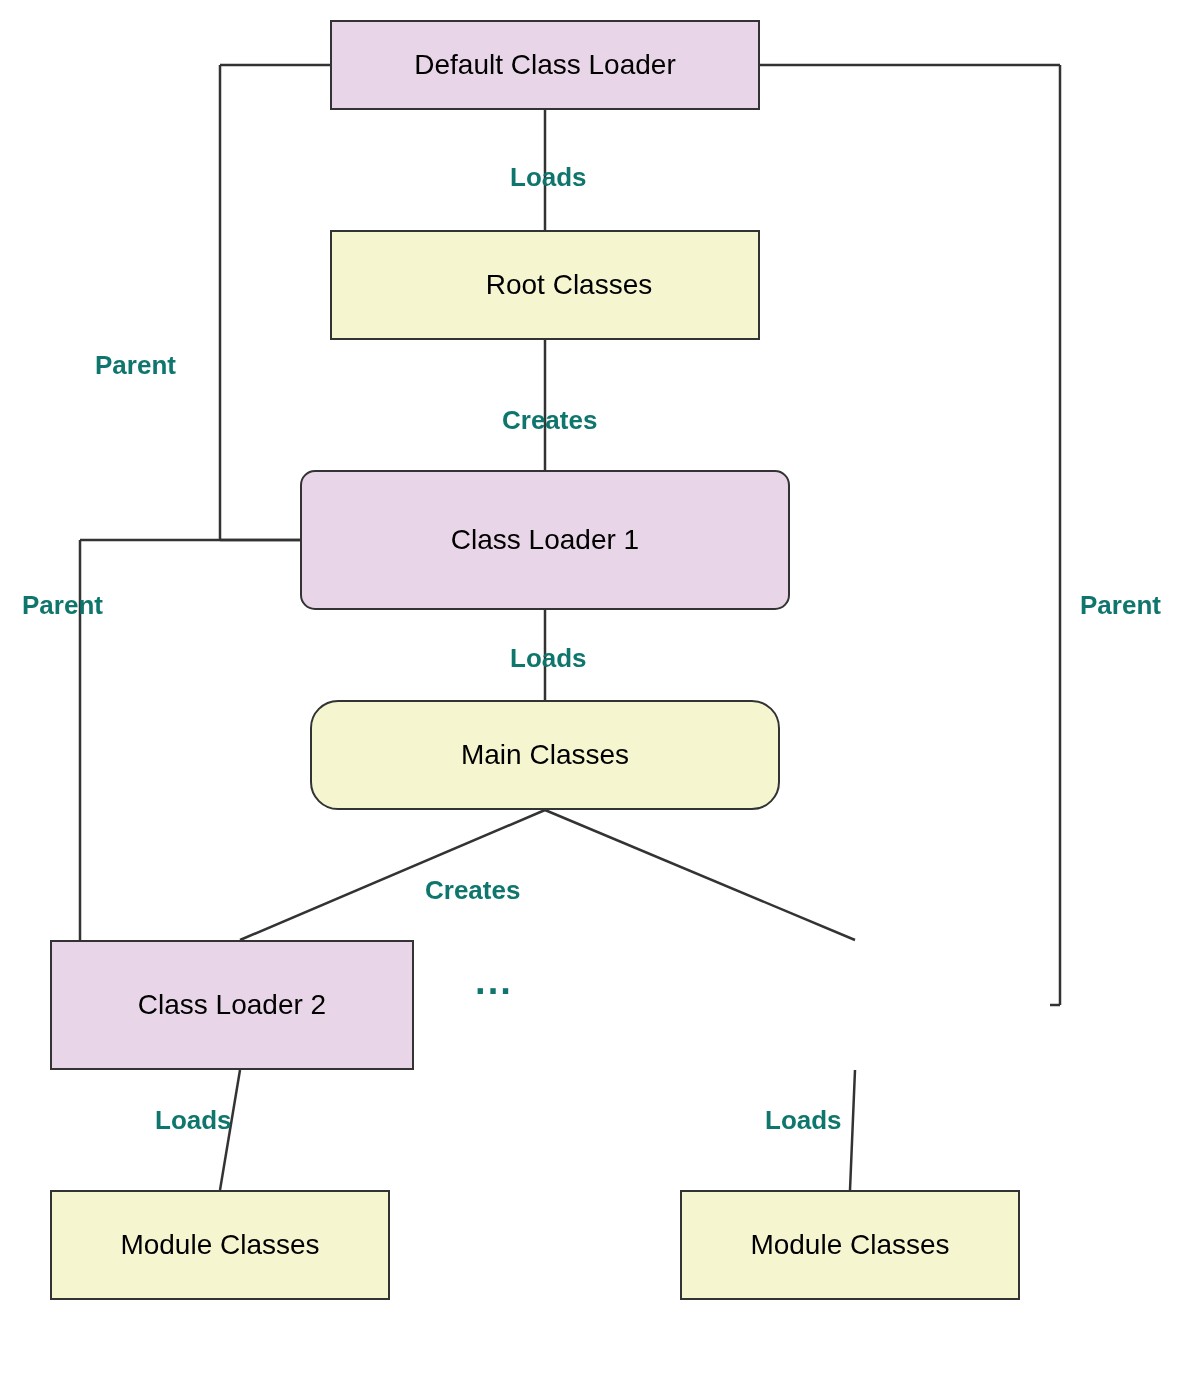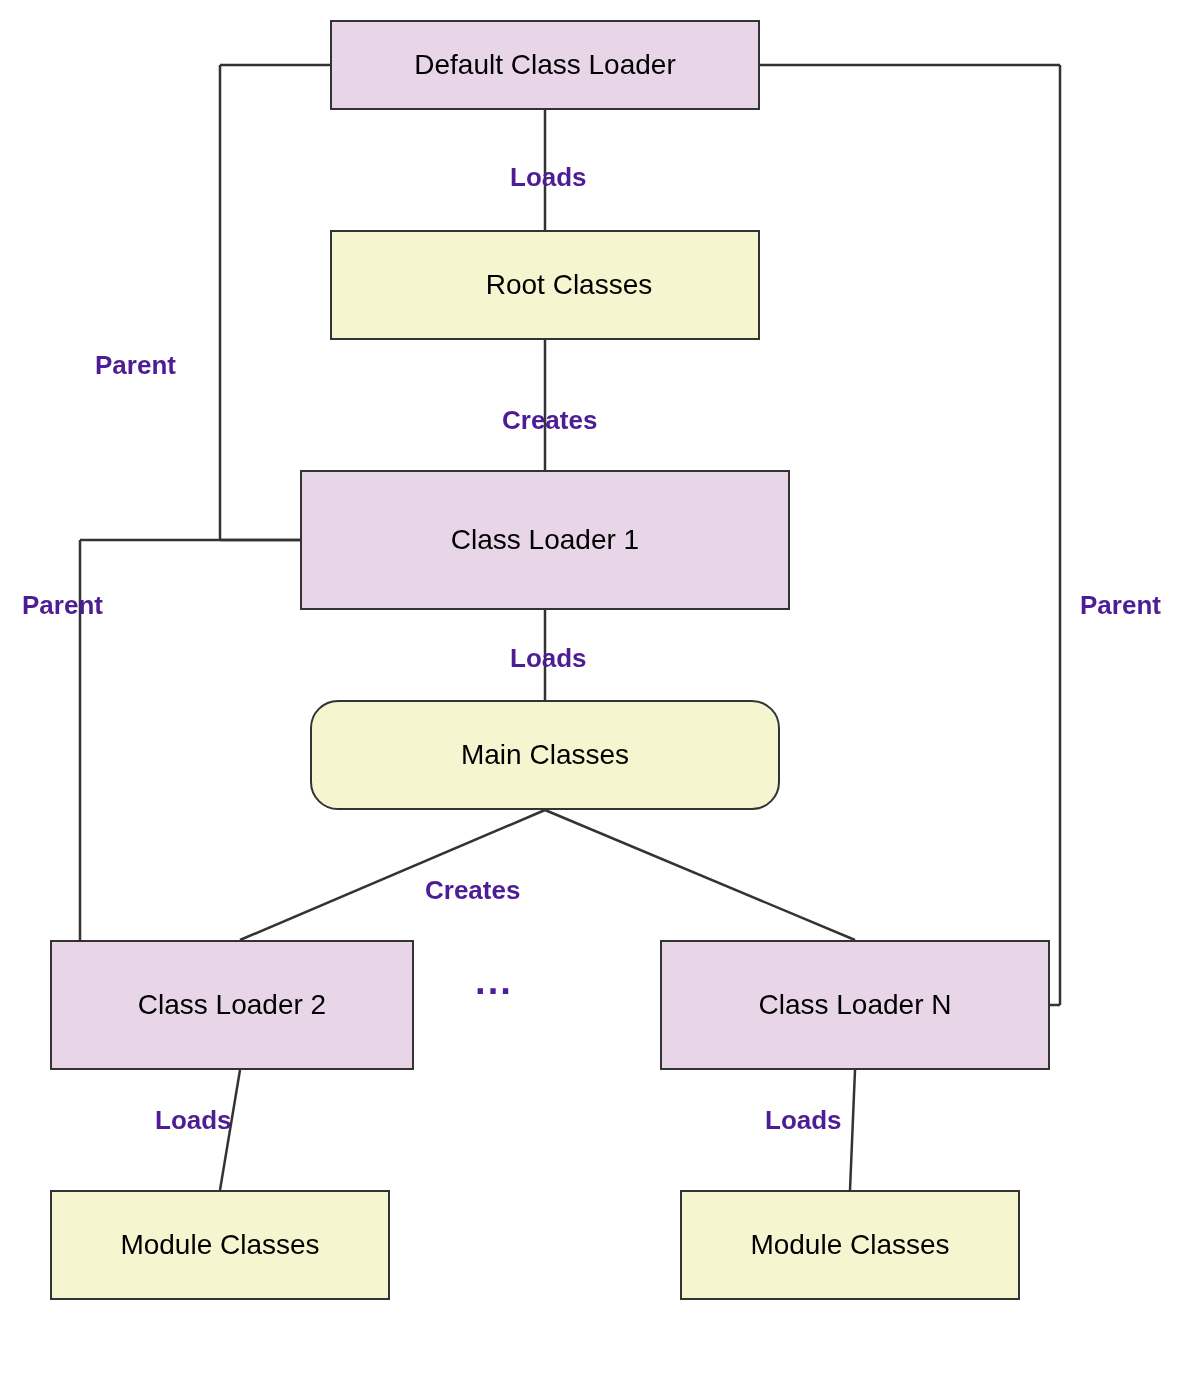--- a/index.html
+++ b/index.html
@@ -29,21 +29,21 @@
     .box-purple {
       background: #e8d5e8;
     }
     .box-cream {
       background: #f5f5d0;
     }
     .label {
       position: absolute;
       font-size: 26px;
       font-weight: bold;
-      color: #4c1d95;
+      color: #0f766e;
     }
     svg.lines {
       position: absolute;
       top: 0; left: 0;
       width: 1200px;
       height: 1392px;
       pointer-events: none;
     }
   </style>
 </head>
@@ -81,35 +81,32 @@
   </svg>
 
   <div class="box box-purple" style="left:330px; top:20px; width:430px; height:90px;">
     <span>Default Class Loader</span>
   </div>
 
   <div class="box box-cream" style="left:330px; top:230px; width:430px; height:110px;padding-left:48px;">
     <span>Root Classes</span>
   </div>
 
-  <div class="box box-purple" style="left:300px; top:470px; width:490px; height:140px;">
+  <div class="box box-purple" style="left:300px; top:470px; width:490px; height:140px;border-radius:15px;">
     <span>Class Loader 1</span>
   </div>
 
   <div class="box box-cream" style="left:310px; top:700px; width:470px; height:110px;border-radius:28px;">
     <span>Main Classes</span>
   </div>
 
   <div class="box box-purple" style="left:50px; top:940px; width:364px; height:130px;">
     <span>Class Loader 2</span>
   </div>
 
-  <div class="box box-purple" style="left:660px; top:940px; width:390px; height:130px;">
-    <span>Class Loader N</span>
-  </div>
 
   <div class="box box-cream" style="left:50px; top:1190px; width:340px; height:110px;">
     <span>Module Classes</span>
   </div>
 
   <div class="box box-cream" style="left:680px; top:1190px; width:340px; height:110px;">
     <span>Module Classes</span>
   </div>
 
   <div class="label" style="left:510px; top:162px;">

